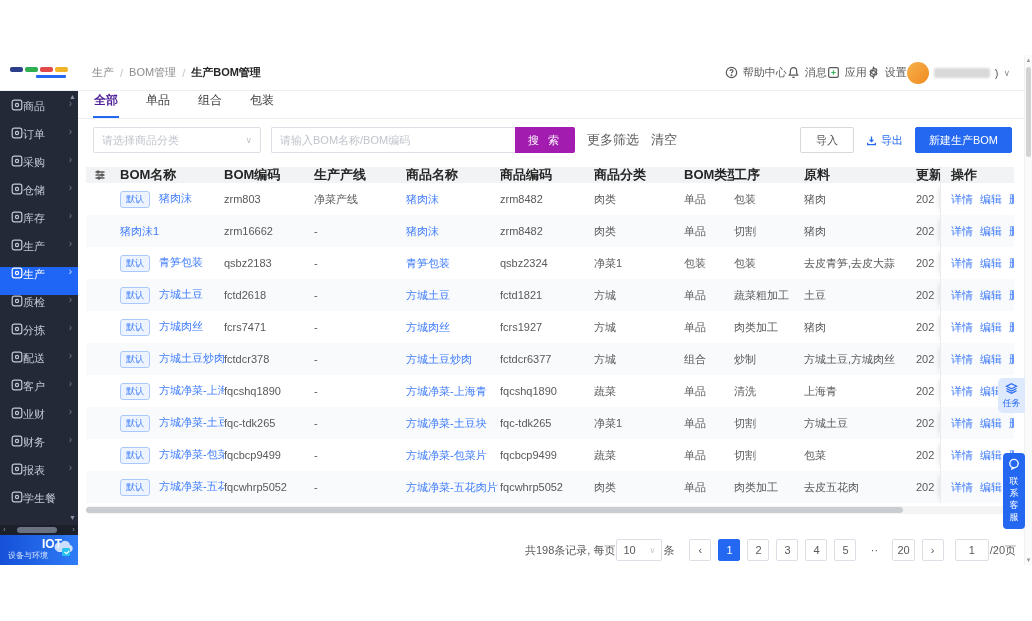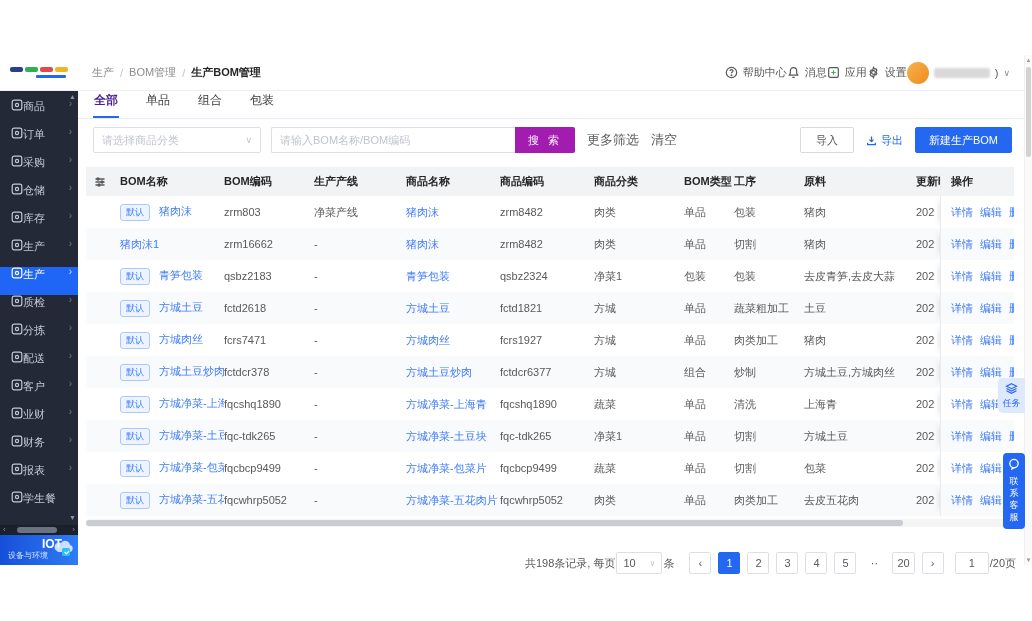--- a/index.html
+++ b/index.html
@@ -68,21 +68,21 @@
   .link-gray { font-size:13px; color:#595959; margin-left:12px; cursor:pointer; }
   .filter-right { margin-left:auto; display:flex; align-items:center; gap:12px; }
   .btn-outline { height:26px; padding:0 15px; background:#fff; border:1px solid #d9d9d9; border-radius:2px; font-size:11px; color:#595959; cursor:pointer; }
   .btn-text-blue { display:flex; align-items:center; gap:4px; font-size:11px; color:#2468f2; cursor:pointer; background:none; border:none; }
   .btn-text-blue svg { width:11px; height:11px; stroke:#2468f2; fill:none; stroke-width:1.4; }
   .btn-primary { height:26px; padding:0 13px; background:#2468f2; border:1px solid #2468f2; border-radius:2px; font-size:11px; color:#fff; cursor:pointer; }
 
   
   :root { --cols: 34px 104px 90px 92px 94px 94px 90px 50px 70px 112px 24px 1fr; }
   .table { margin:6px 10px 0 8px; flex:none; }
-  .t-head { display:grid; grid-template-columns:var(--cols); background:#f1f3f5; height:29px; align-items:center; font-size:11px; font-weight:bold; color:#262626; }
+  .t-head { display:grid; grid-template-columns:var(--cols); background:#f1f3f5; height:16px; align-items:center; font-size:13px; font-weight:bold; color:#262626; }
   .th { white-space:nowrap; overflow:hidden; padding-right:6px; }
   .th-sel { display:flex; justify-content:center; }
   .th-sel svg { width:12px; height:12px; stroke:#595959; fill:none; stroke-width:1.3; cursor:pointer; }
   .th-ops, .td-ops { border-left:1px solid #e8ebf0; padding-left:10px; box-shadow:-5px 0 6px -5px rgba(0,0,0,.15); }
   .t-row { display:grid; grid-template-columns:var(--cols); height:32px; align-items:center; font-size:11px; color:#595959; background:#fff; }
   .t-row:nth-child(even) { background:#f8fafc; }
   .td { white-space:nowrap; overflow:hidden; padding-right:6px; }
   .td-ops { display:flex; gap:7px; align-items:center; height:100%; background:inherit; }
   .lnk { color:#3e7bfa; cursor:pointer; text-decoration:none; }
   .badge { display:inline-block; font-size:9px; color:#3e7bfa; border:1px solid #a9c8fb; background:#edf4ff; border-radius:3px; padding:1px 5px; margin-right:6px; }

